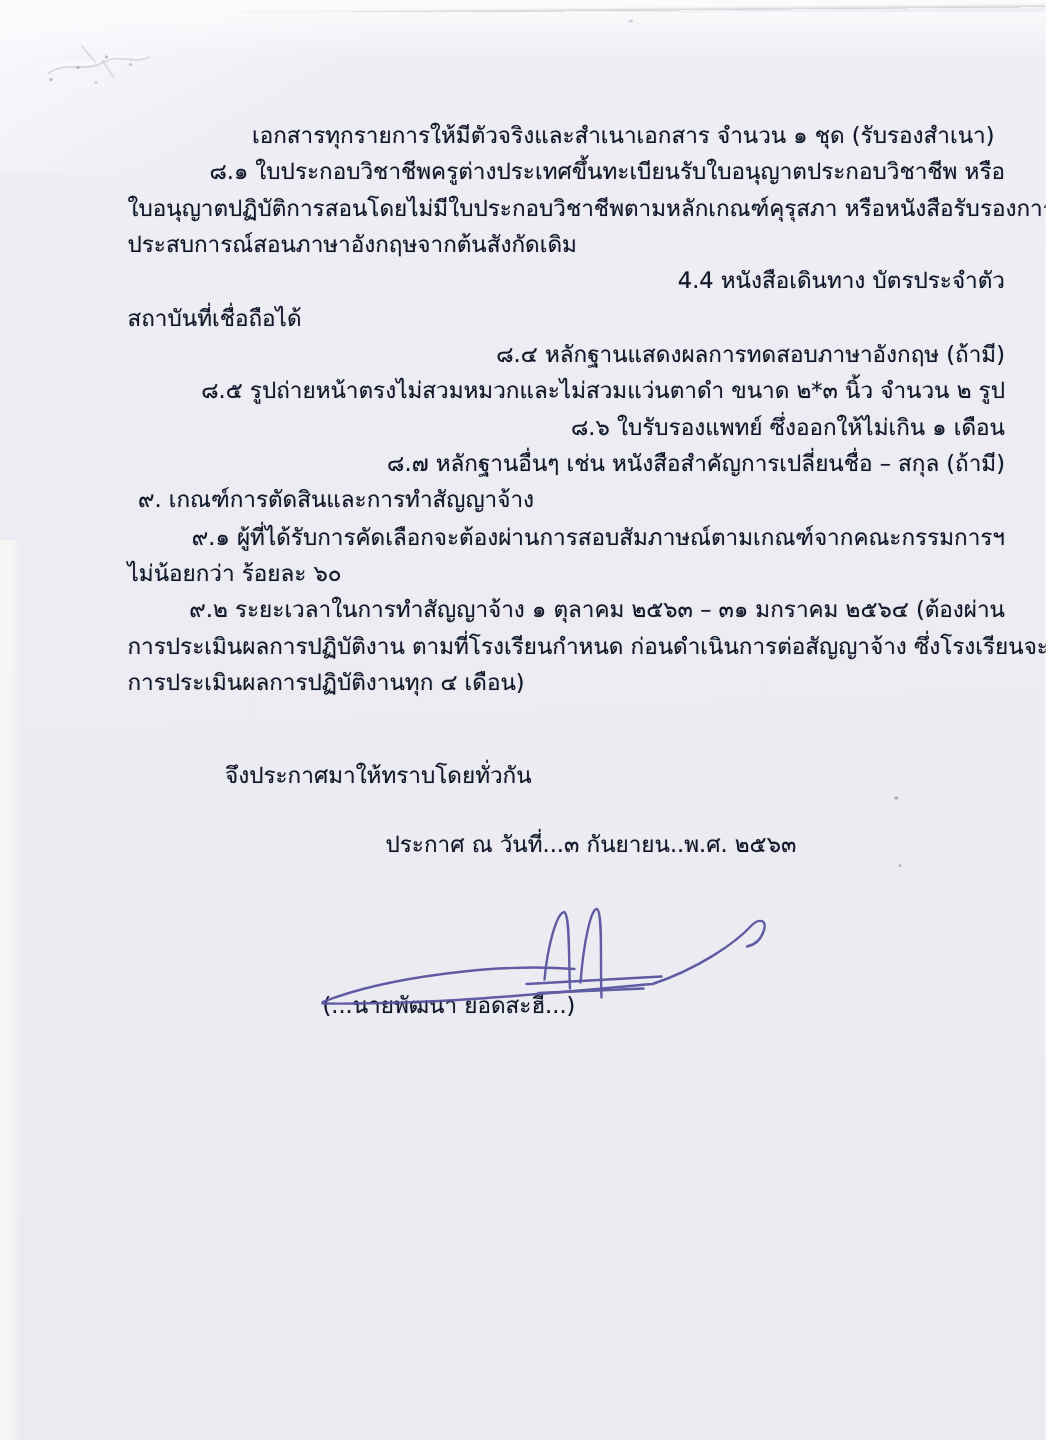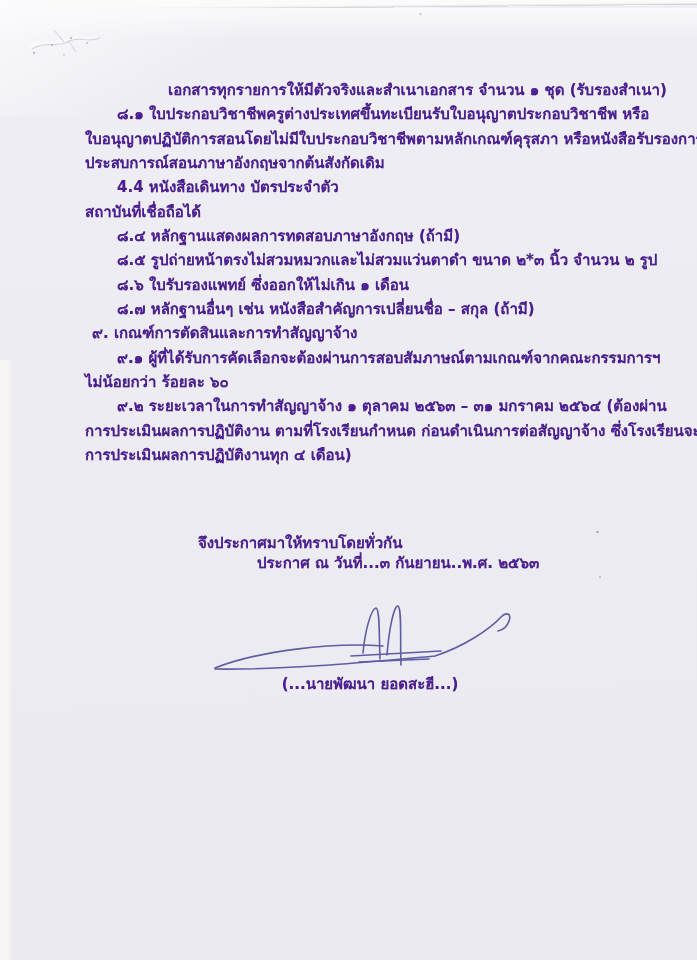--- a/index.html
+++ b/index.html
@@ -26,34 +26,33 @@
     position:absolute;left:0;top:6px;width:300px;height:110px;z-index:2;
     background:linear-gradient(150deg,rgba(252,252,255,.8),rgba(252,252,255,0) 60%);
   }
   .left-gutter{
     position:absolute;left:0;top:360px;width:13px;height:600px;z-index:2;
     background:linear-gradient(to right,#f7f6f4 55%,rgba(247,246,244,0));
   }
 
   .content{
     position:absolute;inset:0;z-index:4;
-    color:#4c1d95;font-size:15px;
+    color:#0f172a;font-size:15px;
     text-shadow:0 0 .6px rgba(64,62,70,.55);
-    font-weight:bold;
   }
   .body-text{position:absolute;left:85px;top:78px;width:585px;}
   .ln{height:24.35px;line-height:24.35px;white-space:nowrap;}
   .ind-head{padding-left:83px;}
-  .ind-item{padding-left:32px;}
+  .ind-item{padding-left:32px;text-align:right;}
   .ind-sec{padding-left:7px;}
   .ind-flush{padding-left:0;}
 
-  .closing{position:absolute;left:150px;top:531px;white-space:nowrap;margin-left:48px;}
+  .closing{position:absolute;left:150px;top:505px;white-space:nowrap;}
   .date-line{position:absolute;left:257px;top:551px;white-space:nowrap;}
-  .sig-block{position:absolute;left:215px;top:674px;width:310px;text-align:center;line-height:20.5px;}
+  .sig-block{position:absolute;left:215px;top:660px;width:310px;text-align:left;line-height:20.5px;}
 
   .sig-svg{position:absolute;left:203px;top:601px;z-index:5;}
   .crease-svg{position:absolute;left:24px;top:18px;z-index:3;}
 
   .speck{position:absolute;border-radius:50%;z-index:3;}
   .speck-a{left:596px;top:531px;width:3px;height:2px;background:#76747e;opacity:.55;}
   .speck-b{left:599px;top:576px;width:2px;height:2px;background:#84828c;opacity:.5;}
   .speck-c{left:419px;top:13px;width:3px;height:2px;background:#bdbcc4;opacity:.7;}
 </style>
 </head>

